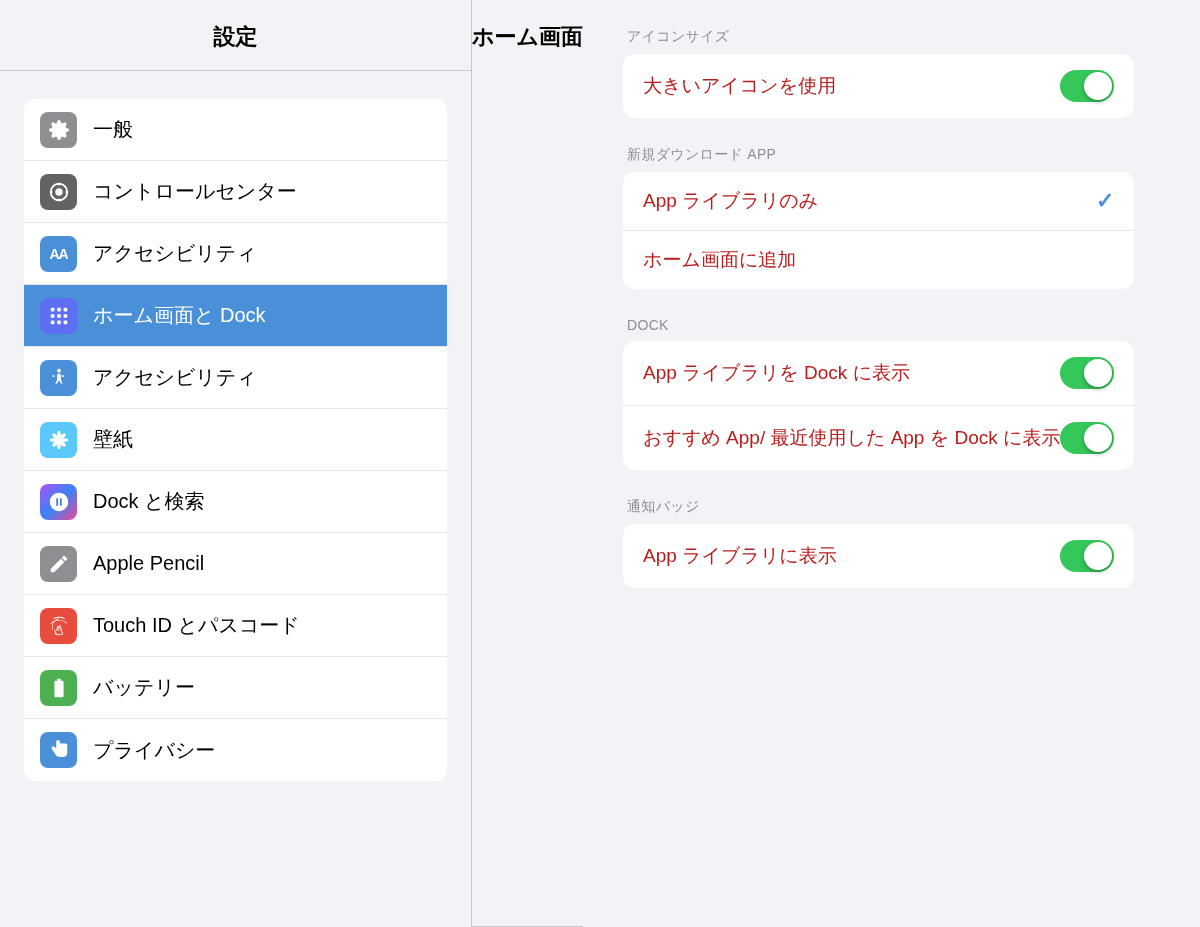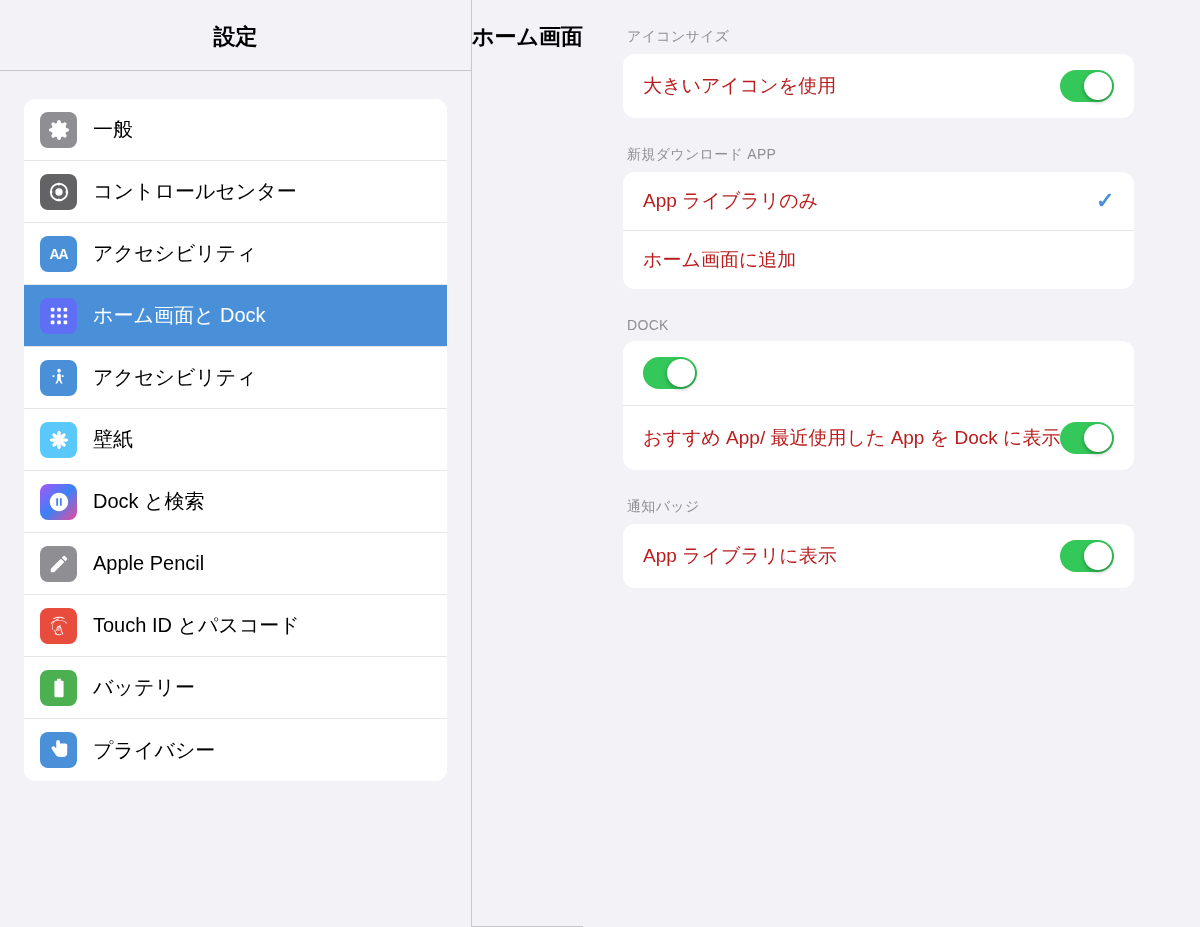--- a/index.html
+++ b/index.html
@@ -320,20 +320,21 @@
         <span class="checkmark">✓</span>
       </div>
       <div class="settings-row">
         <span class="settings-row-label">ホーム画面に追加</span>
       </div>
     </div>
 
     <div class="section-label">DOCK</div>
     <div class="settings-group">
       <div class="settings-row">
+        <span class="settings-row-label">App ライブラリを Dock に表示</span>
         <div class="toggle on">
           <div class="toggle-knob"></div>
         </div>
       </div>
       <div class="settings-row">
         <span class="settings-row-label">おすすめ App/ 最近使用した App を Dock に表示</span>
         <div class="toggle on">
           <div class="toggle-knob"></div>
         </div>
       </div>

